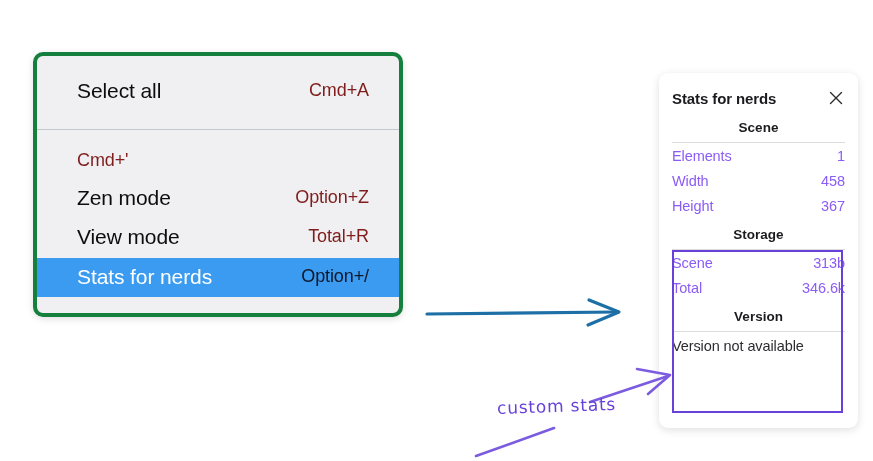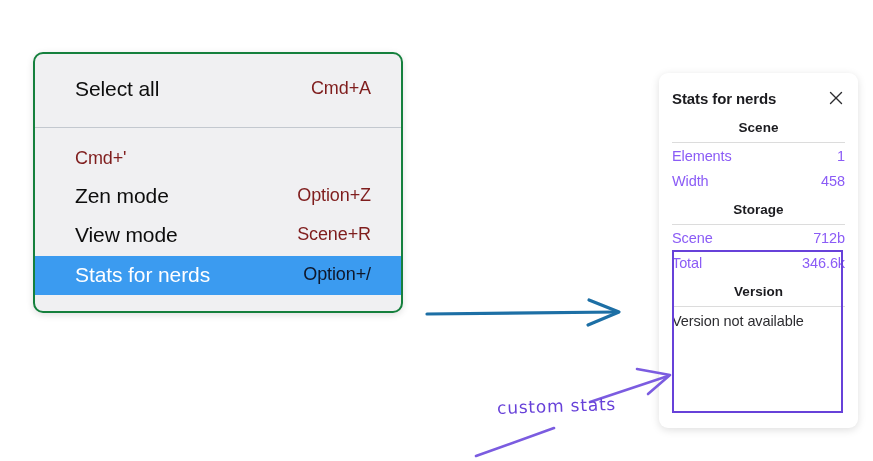--- a/index.html
+++ b/index.html
@@ -19,21 +19,21 @@
     overflow: hidden;
   }
 
   
   #context-menu {
     position: absolute;
     left: 33px;
     top: 52px;
     width: 370px;
     background: #f0f0f2;
-    border: 2px solid #15803d;
+    border: 4px solid #15803d;
     border-radius: 10px;
     box-shadow: 0 2px 7px rgba(0,0,0,0.13);
     box-sizing: border-box;
     overflow: hidden;
   }
   .menu-group { padding: 9px 0; }
   .menu-group.first { padding: 16px 0 17px 0; }
   .menu-group.second { padding: 14px 0 16px 0; }
   .menu-sep {
     height: 1px;
@@ -181,21 +181,21 @@
     <div class="menu-group second">
       <div class="menu-item">
         <span class="shortcut">Cmd+'</span>
       </div>
       <div class="menu-item">
         <span class="label">Zen mode</span>
         <span class="shortcut">Option+Z</span>
       </div>
       <div class="menu-item">
         <span class="label">View mode</span>
-        <span class="shortcut">Scene+R</span>
+        <span class="shortcut">Total+R</span>
       </div>
       <div class="menu-item highlighted">
         <span class="label">Stats for nerds</span>
         <span class="shortcut">Option+/</span>
       </div>
     </div>
 
   </div>
 
   <div id="stats-panel">
@@ -214,26 +214,30 @@
       <div class="section-head">Scene</div>
       <div class="hr"></div>
       <div class="stat-row">
         <span class="k">Elements</span>
         <span class="v">1</span>
       </div>
       <div class="stat-row">
         <span class="k">Width</span>
         <span class="v">458</span>
       </div>
+      <div class="stat-row">
+        <span class="k">Height</span>
+        <span class="v">367</span>
+      </div>
 
       <div class="section-head">Storage</div>
       <div class="hr"></div>
       <div class="stat-row">
         <span class="k">Scene</span>
-        <span class="v">712b</span>
+        <span class="v">313b</span>
       </div>
       <div class="stat-row">
         <span class="k">Total</span>
         <span class="v">346.6k</span>
       </div>
 
       <div class="section-head">Version</div>
       <div class="hr"></div>
       <div class="single-line">Version not available</div>
 

